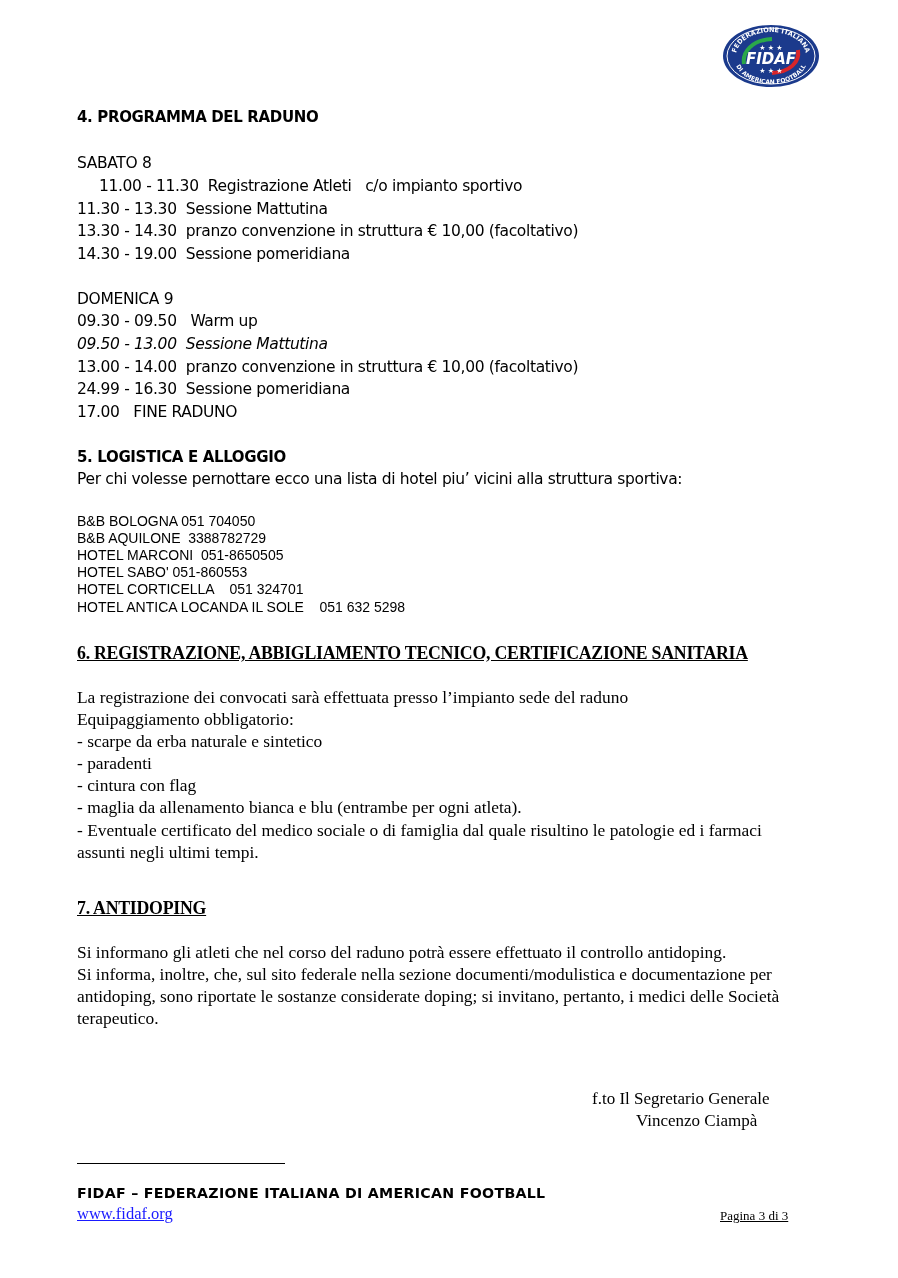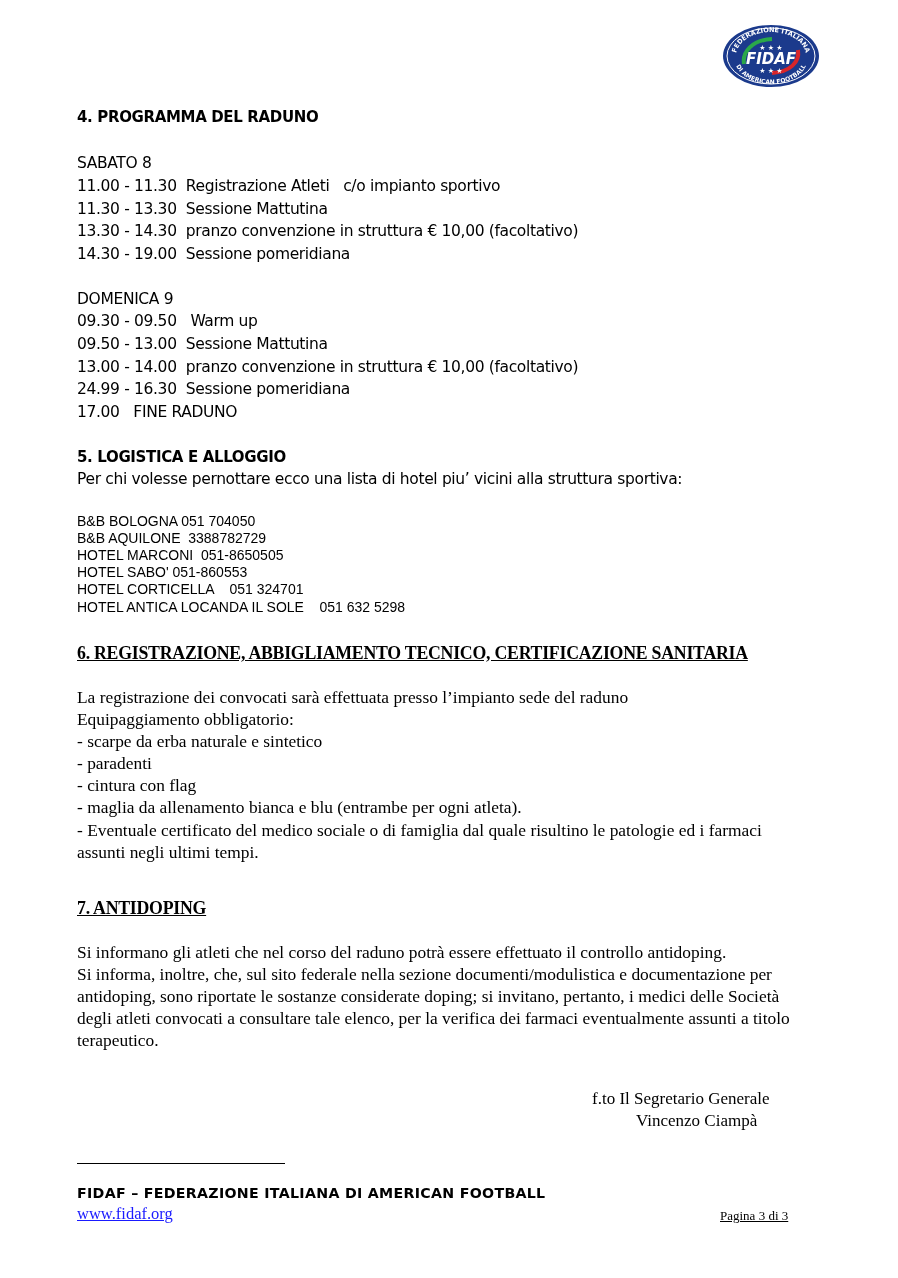--- a/index.html
+++ b/index.html
@@ -44,28 +44,28 @@
     <text x="49" y="49" font-family="DejaVu Sans, sans-serif" font-size="7" fill="#ffffff" text-anchor="middle">★ ★ ★</text>
     <text font-family="DejaVu Sans, sans-serif" font-size="6" font-weight="bold" fill="#ffffff">
       <textPath href="#arcBot" startOffset="50%" text-anchor="middle">DI AMERICAN FOOTBALL</textPath>
     </text>
   </svg>
 </div>
 
 <div class="abs sans-cond h-calibri" style="top:108px;">4. PROGRAMMA DEL RADUNO</div>
 
 <div class="abs sans-cond line-calibri" style="top:152px;">SABATO 8</div>
-<div class="abs sans-cond line-calibri" style="top:175px;"><span>11.00 - 11.30</span>  <span>Registrazione Atleti   c/o impianto sportivo</span></div>
+<div class="abs sans-cond line-calibri" style="top:175px;margin-left:22px;"><span>11.00 - 11.30</span>  <span>Registrazione Atleti   c/o impianto sportivo</span></div>
 <div class="abs sans-cond line-calibri" style="top:198px;"><span>11.30 - 13.30</span>  <span>Sessione Mattutina</span></div>
 <div class="abs sans-cond line-calibri" style="top:220px;"><span>13.30 - 14.30</span>  <span>pranzo convenzione in struttura € 10,00 (facoltativo)</span></div>
 <div class="abs sans-cond line-calibri" style="top:243px;"><span>14.30 - 19.00</span>  <span>Sessione pomeridiana</span></div>
 
 <div class="abs sans-cond line-calibri" style="top:288px;">DOMENICA 9</div>
 <div class="abs sans-cond line-calibri" style="top:310px;"><span>09.30 - 09.50</span>  <span> Warm up</span></div>
-<div class="abs sans-cond line-calibri" style="top:333px;"><span>09.50 - 13.00</span>  <span>Sessione Mattutina</span></div>
+<div class="abs sans-cond line-calibri" style="top:333px;font-style:italic;"><span>09.50 - 13.00</span>  <span>Sessione Mattutina</span></div>
 <div class="abs sans-cond line-calibri" style="top:356px;"><span>13.00 - 14.00</span>  <span>pranzo convenzione in struttura € 10,00 (facoltativo)</span></div>
 <div class="abs sans-cond line-calibri" style="top:378px;"><span>24.99 - 16.30</span>  <span>Sessione pomeridiana</span></div>
 <div class="abs sans-cond line-calibri" style="top:401px;"><span>17.00</span>  <span> FINE RADUNO</span></div>
 
 <div class="abs sans-cond h-calibri" style="top:448px;">5. LOGISTICA E ALLOGGIO</div>
 <div class="abs sans-cond line-calibri" style="top:468px;">Per chi volesse pernottare ecco una lista di hotel piu’ vicini alla struttura sportiva:</div>
 
 <div class="abs arial hotel" style="top:513px;">B&amp;B BOLOGNA 051 704050</div>
 <div class="abs arial hotel" style="top:530px;">B&amp;B AQUILONE  3388782729</div>
 <div class="abs arial hotel" style="top:539px;margin-top:8px;">HOTEL MARCONI  051-8650505</div>
@@ -83,21 +83,20 @@
   <div>- maglia da allenamento bianca e blu (entrambe per ogni atleta).</div>
   <div>- Eventuale certificato del medico sociale o di famiglia dal quale risultino le patologie ed i farmaci</div>
   <div>assunti negli ultimi tempi.</div>
 </div>
 
 <div class="abs serif serif-h" style="top:898px;">7. ANTIDOPING</div>
 <div class="abs serif serif-body" style="top:941px;">
   <div>Si informano gli atleti che nel corso del raduno potrà essere effettuato il controllo antidoping.</div>
   <div>Si informa, inoltre, che, sul sito federale nella sezione documenti/modulistica e documentazione per</div>
   <div>antidoping, sono riportate le sostanze considerate doping; si invitano, pertanto, i medici delle Società</div>
-  <div>degli atleti convocati a consultare tale elenco, per la verifica dei farmaci eventualmente assunti a titolo</div>
   <div>terapeutico.</div>
 </div>
 
 <div class="abs serif" style="left:592px; top:1089px; font-size:17px;">f.to Il Segretario Generale</div>
 <div class="abs serif" style="left:636px; top:1111px; font-size:17px;">Vincenzo Ciampà</div>
 
 <div id="footer-rule" class="abs"></div>
 <div id="footer-org" class="abs sans">FIDAF – FEDERAZIONE ITALIANA DI AMERICAN FOOTBALL</div>
 <a id="footer-url" class="abs serif">www.fidaf.org</a>
 <div id="footer-page" class="abs serif">Pagina 3 di 3</div>

